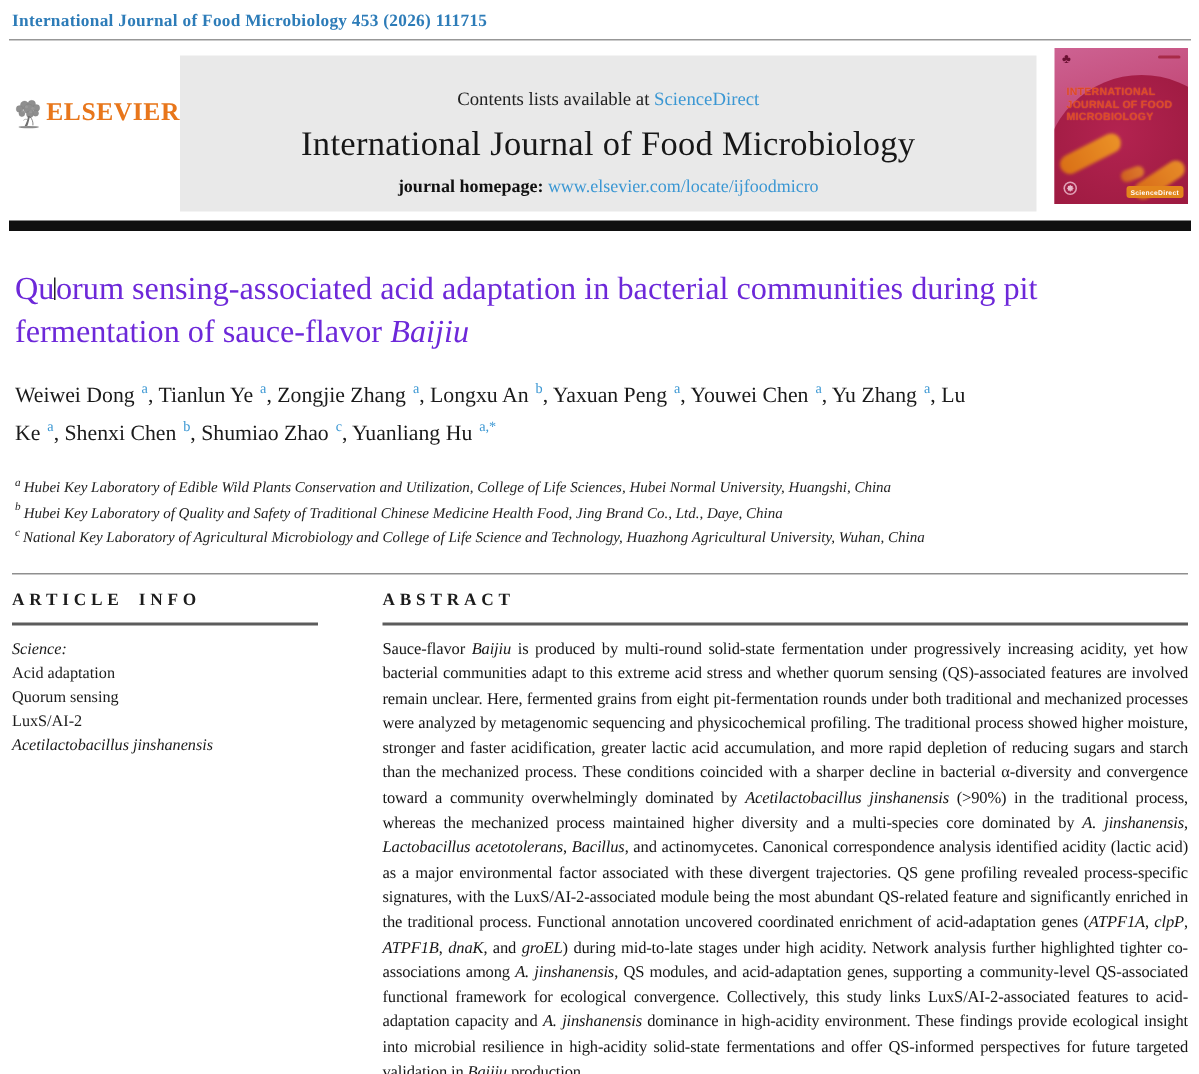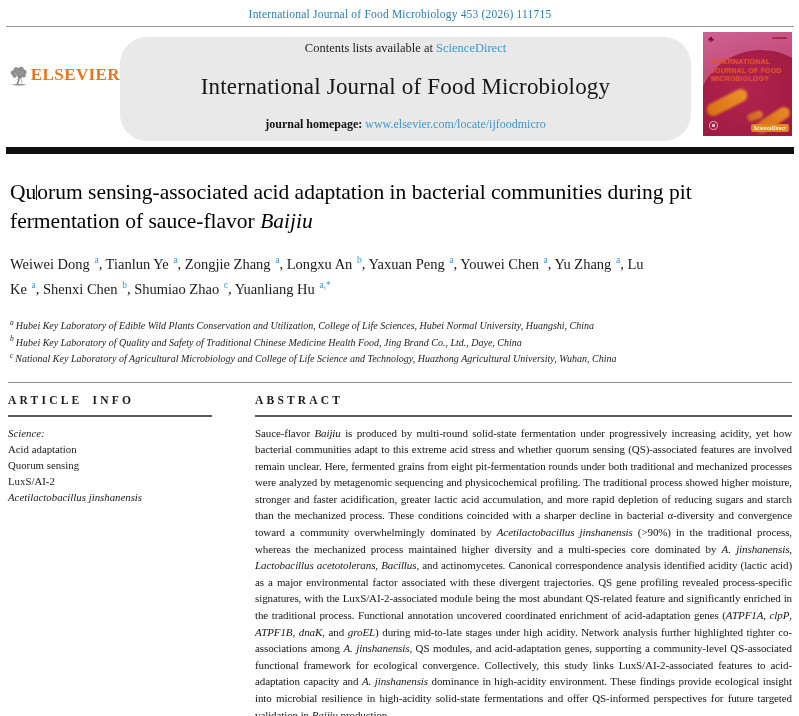--- a/index.html
+++ b/index.html
@@ -6,36 +6,36 @@
   html,body { background:#ffffff; }
   body {
     width:799px; height:716px; overflow:hidden;
     font-family:"Liberation Serif","DejaVu Serif",serif;
     color:#1a1a1a;
   }
   .page { padding:8px 7px 0 8px; }
 
   
   .citation {
-    text-align:center; font-size:11.5px; font-weight:400;
+    text-align:left; font-size:11.5px; font-weight:700;
     color:#2d7cb8; letter-spacing:0.2px;
   }
   .rule-top { border:none; border-top:1px solid #979797; margin:6px -2px 0; }
 
   
   .banner { display:flex; align-items:flex-start; margin-top:5px; }
   .elsevier { width:112px; flex:none; display:flex; flex-direction:row; align-items:center; padding-top:3px; }
   .elsevier-word {
     font-size:17px; font-weight:700; color:#e8761b;
     letter-spacing:0.4px; margin-top:-5px;
   }
   .banner-box {
     flex:1; height:104px; margin-top:5px; background:#e9e9e9;
     display:flex; flex-direction:column; justify-content:space-between;
-    text-align:center; padding:4px 4px 9px;border-radius:27px;
+    text-align:center; padding:22px 4px 9px;
   }
   .contents-line { font-size:12.5px; color:#222222; }
   .journal-name { font-size:23px; color:#171717; letter-spacing:0.2px; }
   .homepage-line { font-family:Liberation Serif, serif; font-size:12px; color:#111; }
   .hp-label { font-weight:700; }
   a.link { color:#3b97d3; text-decoration:none; cursor:pointer; }
 
   
   .cover {
     width:89px; height:104px; flex:none; margin-left:12px; position:relative; overflow:hidden;
@@ -66,21 +66,21 @@
     position:absolute; right:3px; bottom:4px; z-index:3;
     background:#e2851c; color:#fff; font-family:"Liberation Sans",sans-serif;
     font-size:4.5px; font-weight:700; padding:1.5px 3px; border-radius:2px; letter-spacing:0.2px;
   }
 
   .black-bar { height:7px; background:#0f0f0f; margin:6px -2px 0; }
 
   
   .title {
     margin:24px 0 0 2px; max-width:690px;
-    font-size:21.5px; font-weight:400; line-height:29px; color:#000000;
+    font-size:21.5px; font-weight:400; line-height:29px; color:#6d28d9;
   }
   .caret { display:inline-block; width:1px; height:15px; background:#222; vertical-align:-1px; }
   .authors { margin:16px 0 16px 2px; max-width:640px; font-size:14.5px; line-height:25px; color:#1a1a1a; }
   sup { line-height:0; }
   .authors sup { color:#3b97d3; font-size:9.5px; margin-left:1px; }
   .affiliations { margin:10px 0 0 2px; font-size:10px; line-height:16.5px; color:#222; }
   .affiliations sup { font-size:7.5px; margin-right:2px; font-style:italic; }
   .rule-mid { border:none; border-top:1px solid #8f8f8f; margin:14px 0 0; }
 
   

